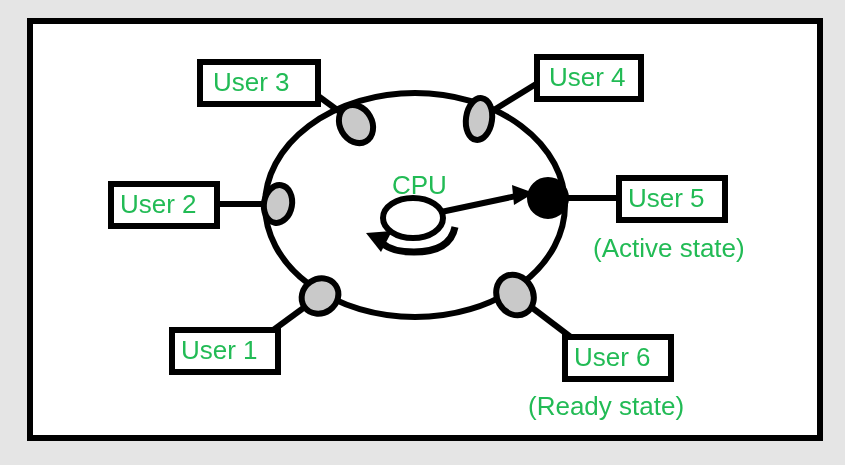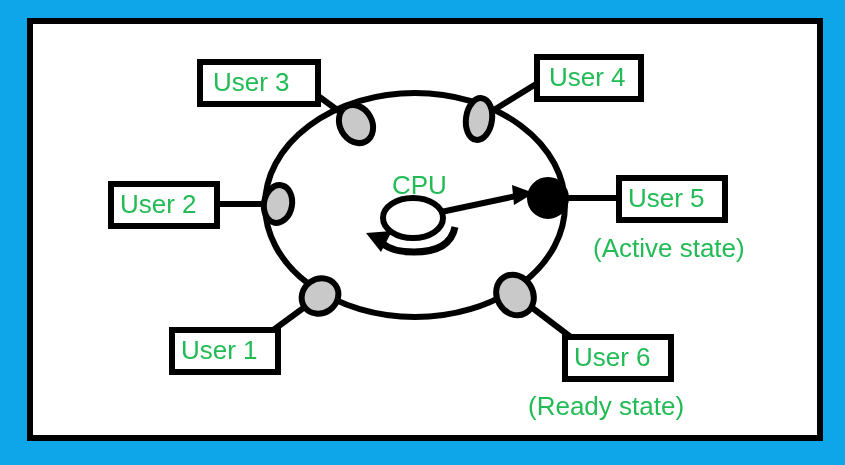--- a/index.html
+++ b/index.html
@@ -11,21 +11,21 @@
   body {
     width: 845px;
     height: 465px;
     overflow: hidden;
     font-family: "Liberation Sans", sans-serif;
   }
   #diagram-root {
     position: relative;
     width: 845px;
     height: 465px;
-    background: #0ea5e9;
+    background: #e5e5e5;
   }
   #diagram-svg {
     position: absolute;
     top: 0;
     left: 0;
     width: 845px;
     height: 465px;
     display: block;
   }
   .label-text {

